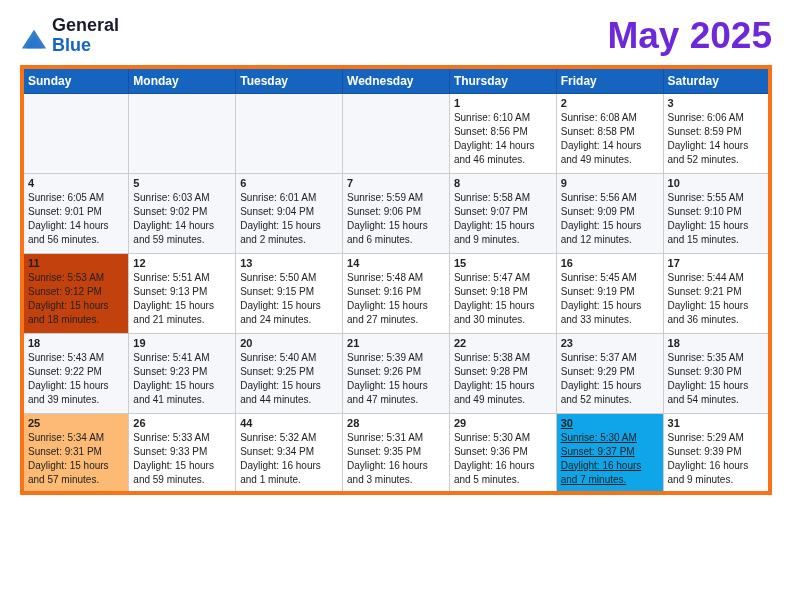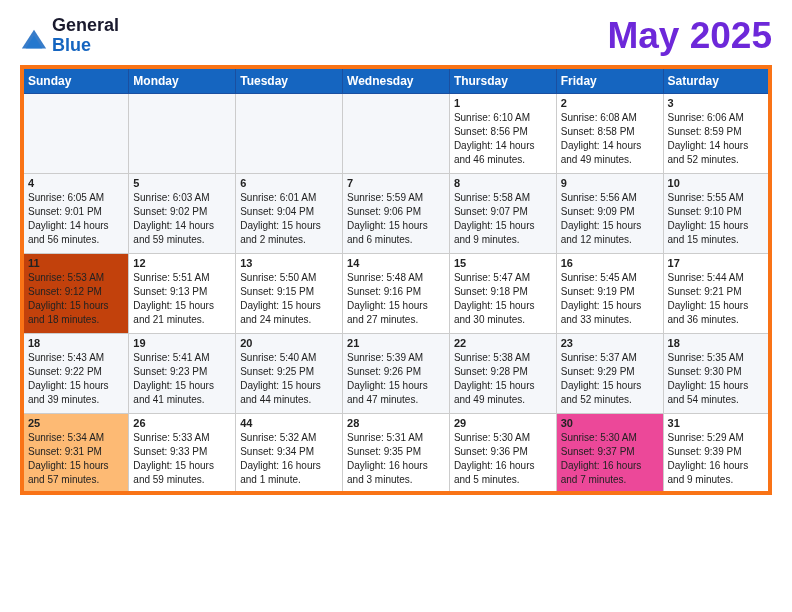--- a/index.html
+++ b/index.html
@@ -250,21 +250,21 @@
             <div class="day-info">Sunrise: 5:32 AM<br>Sunset: 9:34 PM<br>Daylight: 16 hours<br>and 1 minute.</div>
           </td>
           <td style="background: rgb(255, 255, 255);">
             <span class="day-number">28</span>
             <div class="day-info">Sunrise: 5:31 AM<br>Sunset: 9:35 PM<br>Daylight: 16 hours<br>and 3 minutes.</div>
           </td>
           <td style="background: rgb(255, 255, 255); margin-left: 38px;">
             <span class="day-number">29</span>
             <div class="day-info">Sunrise: 5:30 AM<br>Sunset: 9:36 PM<br>Daylight: 16 hours<br>and 5 minutes.</div>
           </td>
-          <td style="background: #ec4899;">
+          <td style="background: #0ea5e9; text-decoration: underline;">
             <span class="day-number">30</span>
             <div class="day-info">Sunrise: 5:30 AM<br>Sunset: 9:37 PM<br>Daylight: 16 hours<br>and 7 minutes.</div>
           </td>
           <td style="background: rgb(255, 255, 255);">
             <span class="day-number">31</span>
             <div class="day-info">Sunrise: 5:29 AM<br>Sunset: 9:39 PM<br>Daylight: 16 hours<br>and 9 minutes.</div>
           </td>
         </tr>
       </tbody>
   </table>

